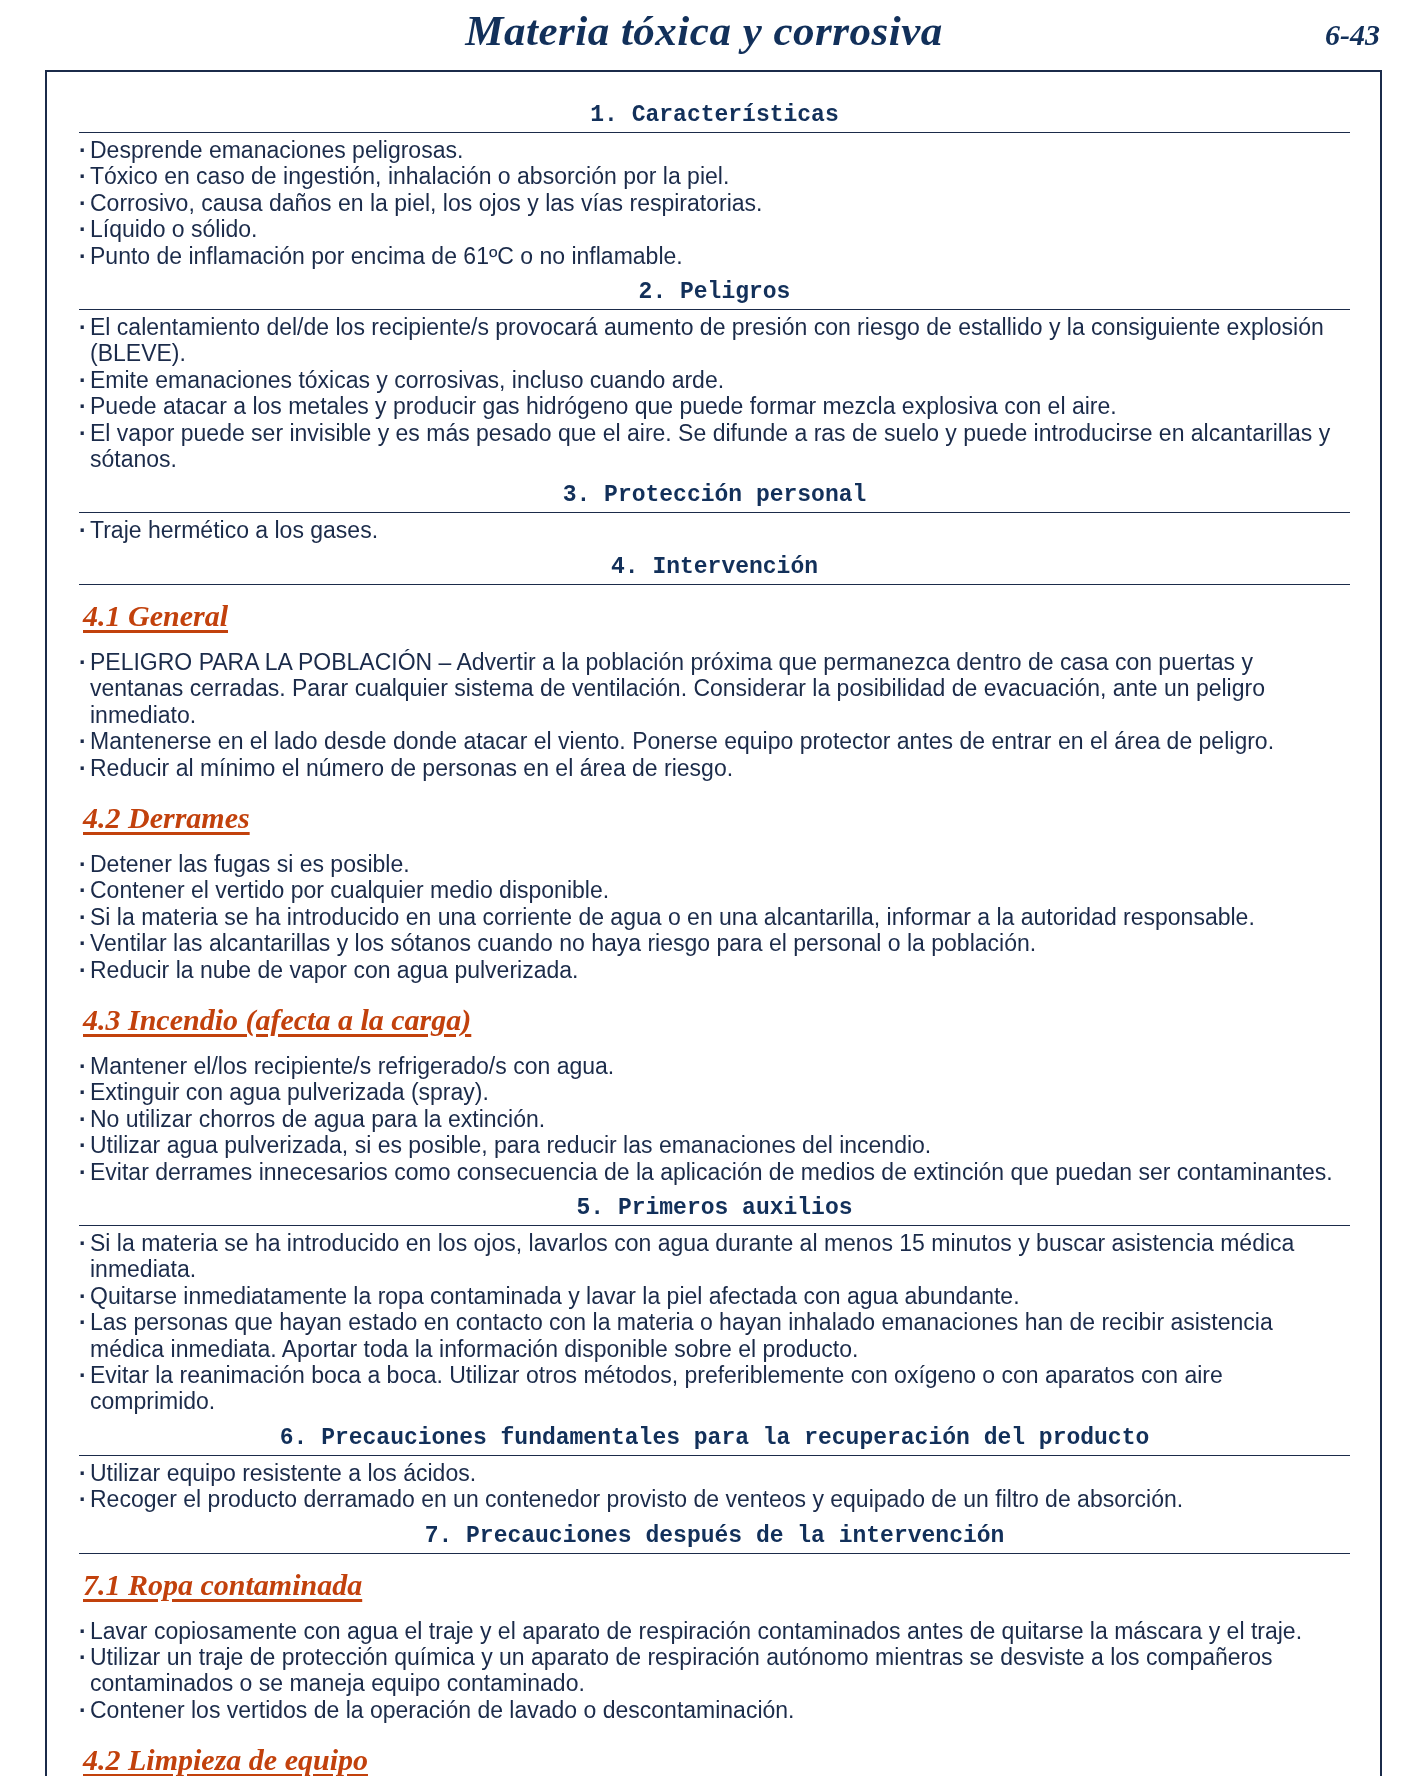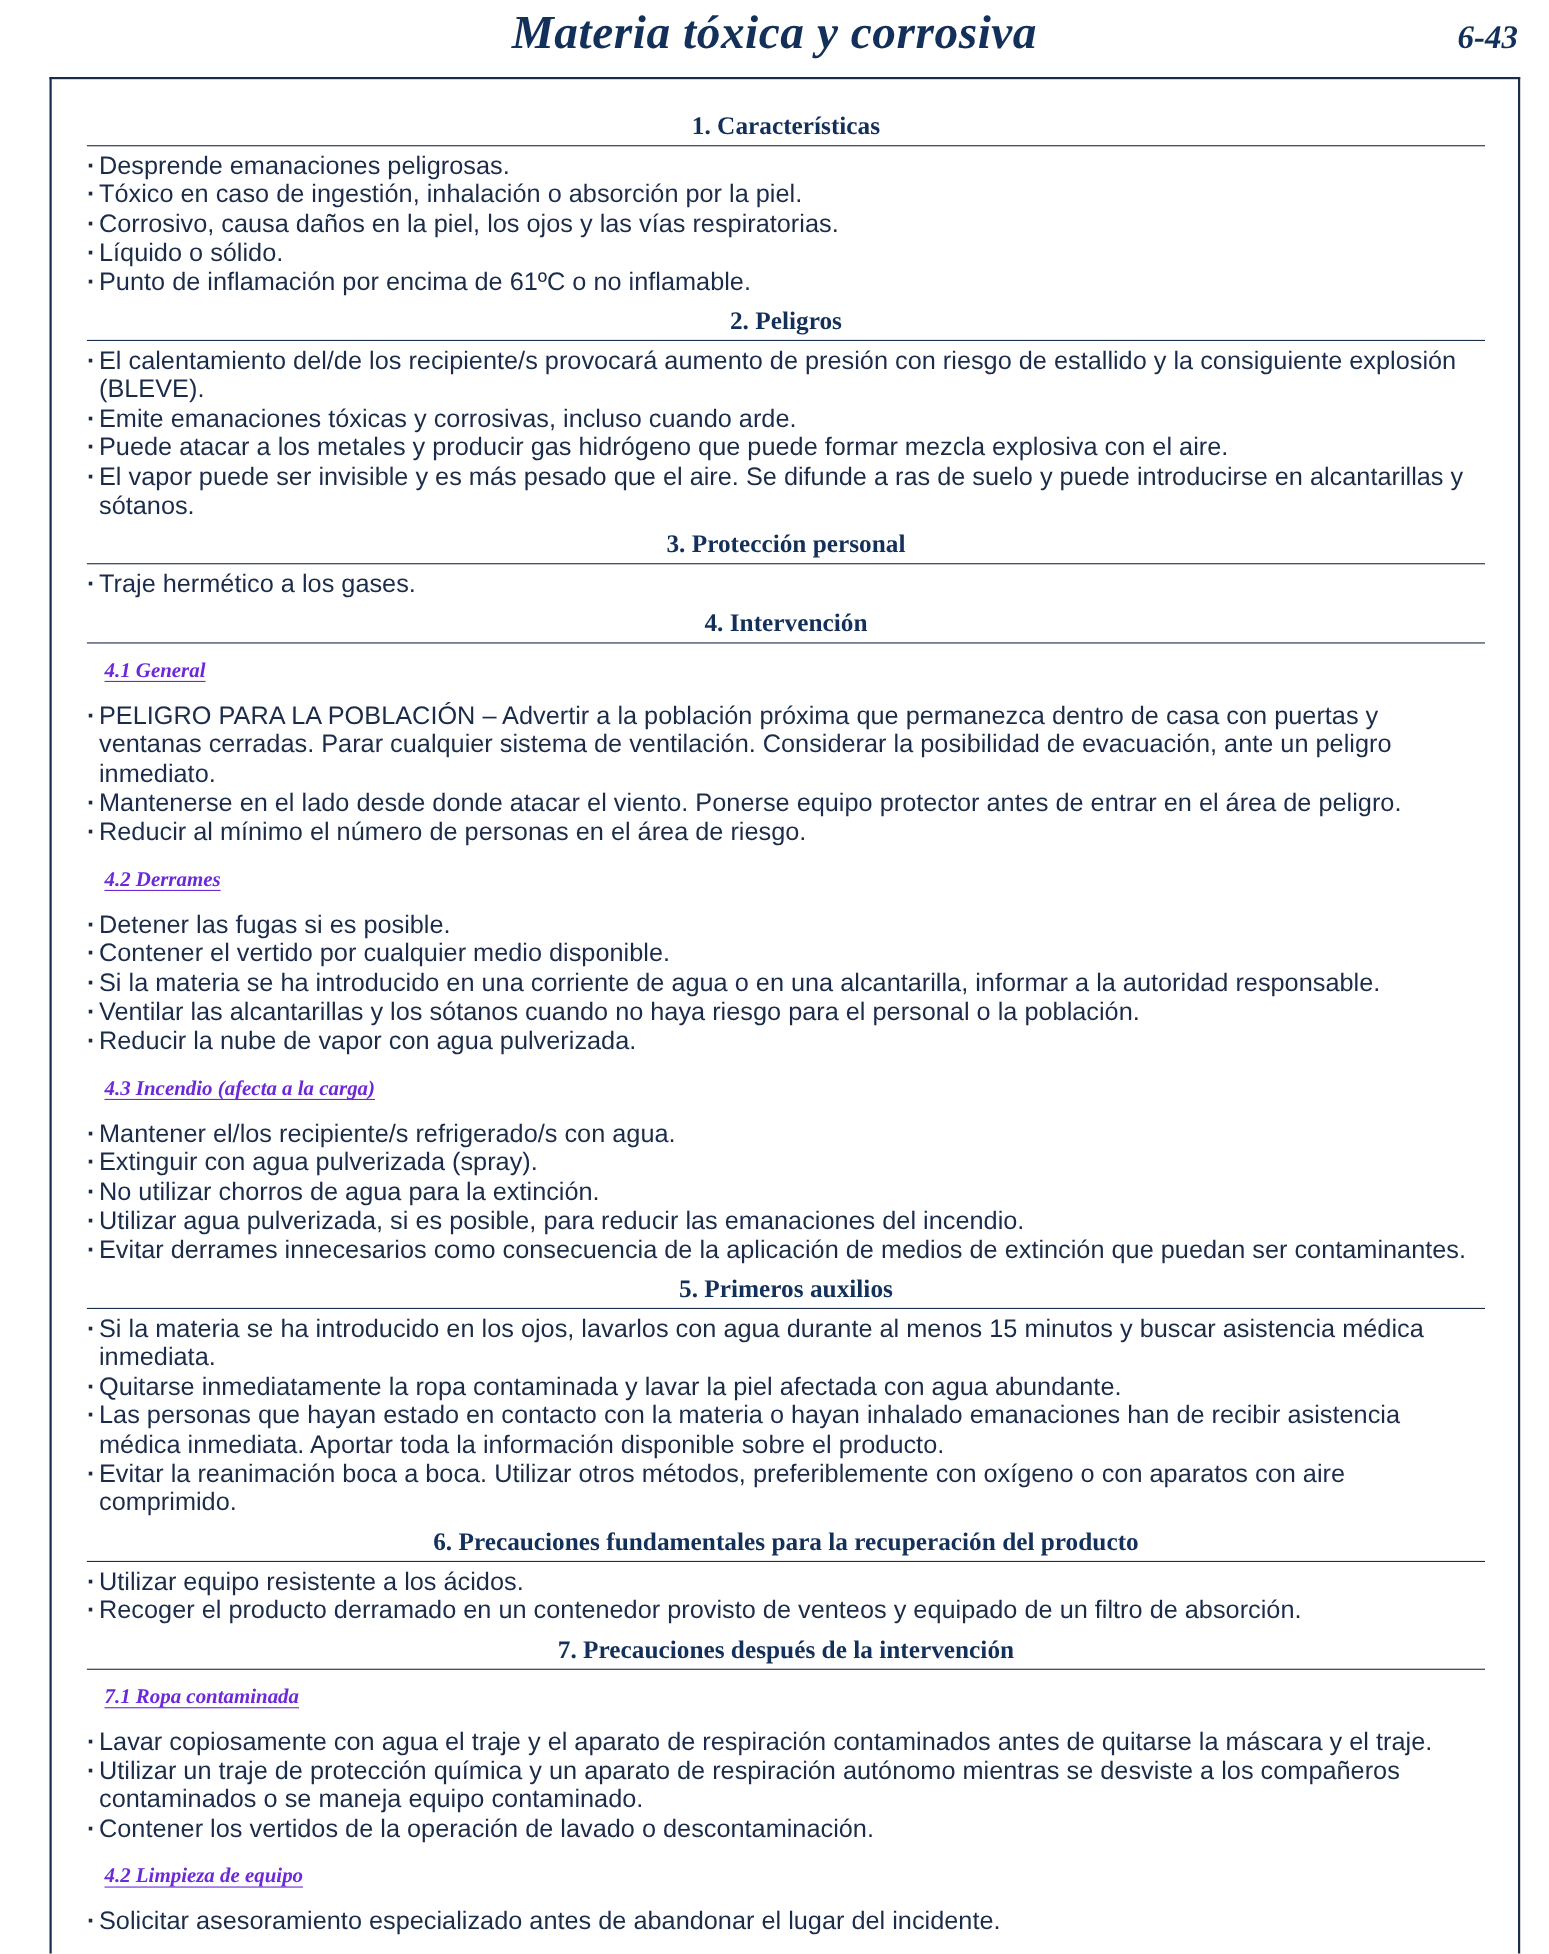--- a/index.html
+++ b/index.html
@@ -18,37 +18,37 @@
     font-size: 30px; color: #12305a;
   }
   .frame {
     position: absolute; left: 45px; top: 70px; width: 1337px; height: 1730px;
     border: 2px solid #1b2b4a; border-bottom: none; box-sizing: border-box;
   }
   .content {
     position: absolute; left: 79px; top: 102px; width: 1271px;
   }
   .section-title {
-    text-align: center; font-family: Liberation Serif, serif; font-weight: bold;
+    text-align: center; font-family: Liberation Mono, monospace; font-weight: bold;
     font-size: 23px; color: #12305a; padding-bottom: 4px;
     border-bottom: 1.5px solid #1b2b4a; margin: 0;
   }
   .section { margin-bottom: 10px; }
   ul.items { list-style: none; margin: 4px 0 0 0; padding: 0; }
   ul.items li {
     position: relative; padding-left: 11px; font-size: 23px; line-height: 26.4px;
     color: #1b2b4a;
   }
   ul.items li::before {
     content: "\00B7"; position: absolute; left: 0; top: 0; font-weight: bold;
   }
   .subsection-title {
     font-family: "Liberation Serif", serif; font-style: italic; font-weight: bold;
-    font-size: 19px; color: #6d28d9; text-decoration: underline;
-    text-underline-offset: 4px; margin: 14px 0 12px 16px; display: inline-block;
+    font-size: 30px; color: #c2410c; text-decoration: underline;
+    text-underline-offset: 4px; margin: 14px 0 12px 4px; display: inline-block;
   }
   .subsection { margin-bottom: 6px; }
 </style>
 </head>
 <body>
 
 <div class="page-title">Materia tóxica y corrosiva</div>
 <div class="page-number">6-43</div>
 
 <div class="frame"></div>

